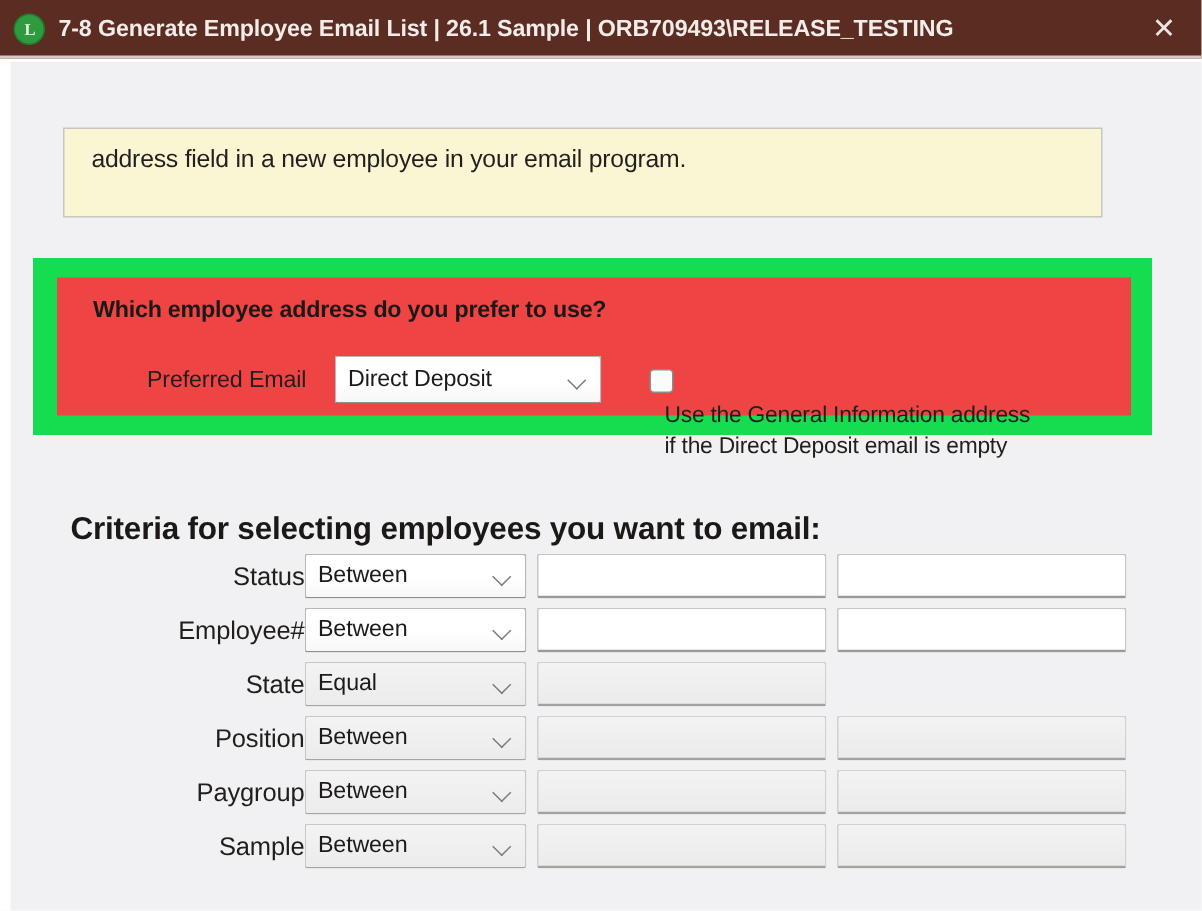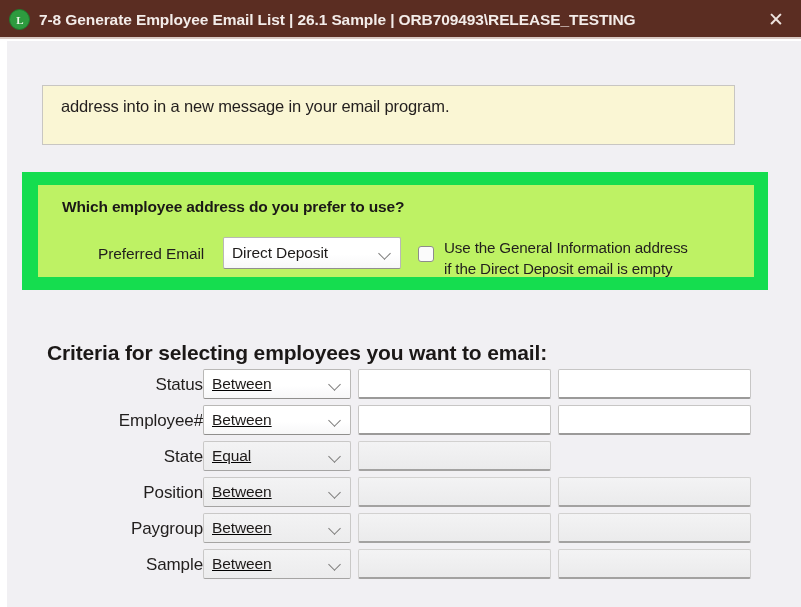--- a/index.html
+++ b/index.html
@@ -125,21 +125,21 @@
     top: 131px;
     width: 746px;
     height: 118px;
     background: #15dd4f;
     box-sizing: border-box;
     padding: 13px 14px 13px 16px;
   }
   #preferred-section {
     width: 100%;
     height: 100%;
-    background: #bef264;
+    background: #ef4444;
     box-sizing: border-box;
     padding: 13px 0 0 24px;
     position: relative;
   }
   .section-heading {
     font-size: 15.5px;
     font-weight: bold;
     color: #1b1817;
     letter-spacing: -0.15px;
     white-space: nowrap;
@@ -210,24 +210,25 @@
   #preferred-email-combo {
     left: 185px;
     top: 1px;
     width: 178px;
     height: 32px;
   }
 
   
   #general-info-checkbox-wrap {
     position: absolute;
-    left: 380px;
+    left: 395px;
     top: -3px;
     display: flex;
     align-items: flex-start;
+    flex-direction: column;
   }
   .checkbox-box {
     width: 16px;
     height: 16px;
     box-sizing: border-box;
     border: 1.4px solid #8e8d8b;
     border-radius: 3px;
     background: #fbfbfb;
     flex: 0 0 auto;
     margin-top: 13px;
@@ -274,21 +275,20 @@
     color: #211e1d;
     white-space: nowrap;
     letter-spacing: -0.1px;
     text-align: right;
   }
   .criteria-combo {
     left: 196px;
     top: 2px;
     width: 148px;
     height: 30px;
-    text-decoration: underline;
   }
   .criteria-field {
     position: absolute;
     box-sizing: border-box;
     height: 30px;
     top: 2px;
     border: 1px solid #c7c6c5;
     border-bottom: 2px solid #9b9a99;
     border-radius: 2px;
     background: #ffffff;
@@ -316,21 +316,21 @@
     <div class="app-icon">
       <span class="glyph">L</span>
     </div>
     <div id="title-text">7-8 Generate Employee Email List  |  26.1 Sample  |  ORB709493\RELEASE_TESTING</div>
     <div id="close-button">✕</div>
   </div>
 
   <div id="window-body">
 
     <div id="info-banner">
-      <div class="line">address into in a new message in your email program.</div>
+      <div class="line">address field in a new employee in your email program.</div>
     </div>
 
     <div id="preferred-section-highlight" style="background: rgb(21, 221, 79);">
       <div id="preferred-section">
 
         <div class="section-heading">Which employee address do you prefer to use?</div>
 
         <div id="preferred-row">
           <div id="preferred-email-label">Preferred Email</div>
 

